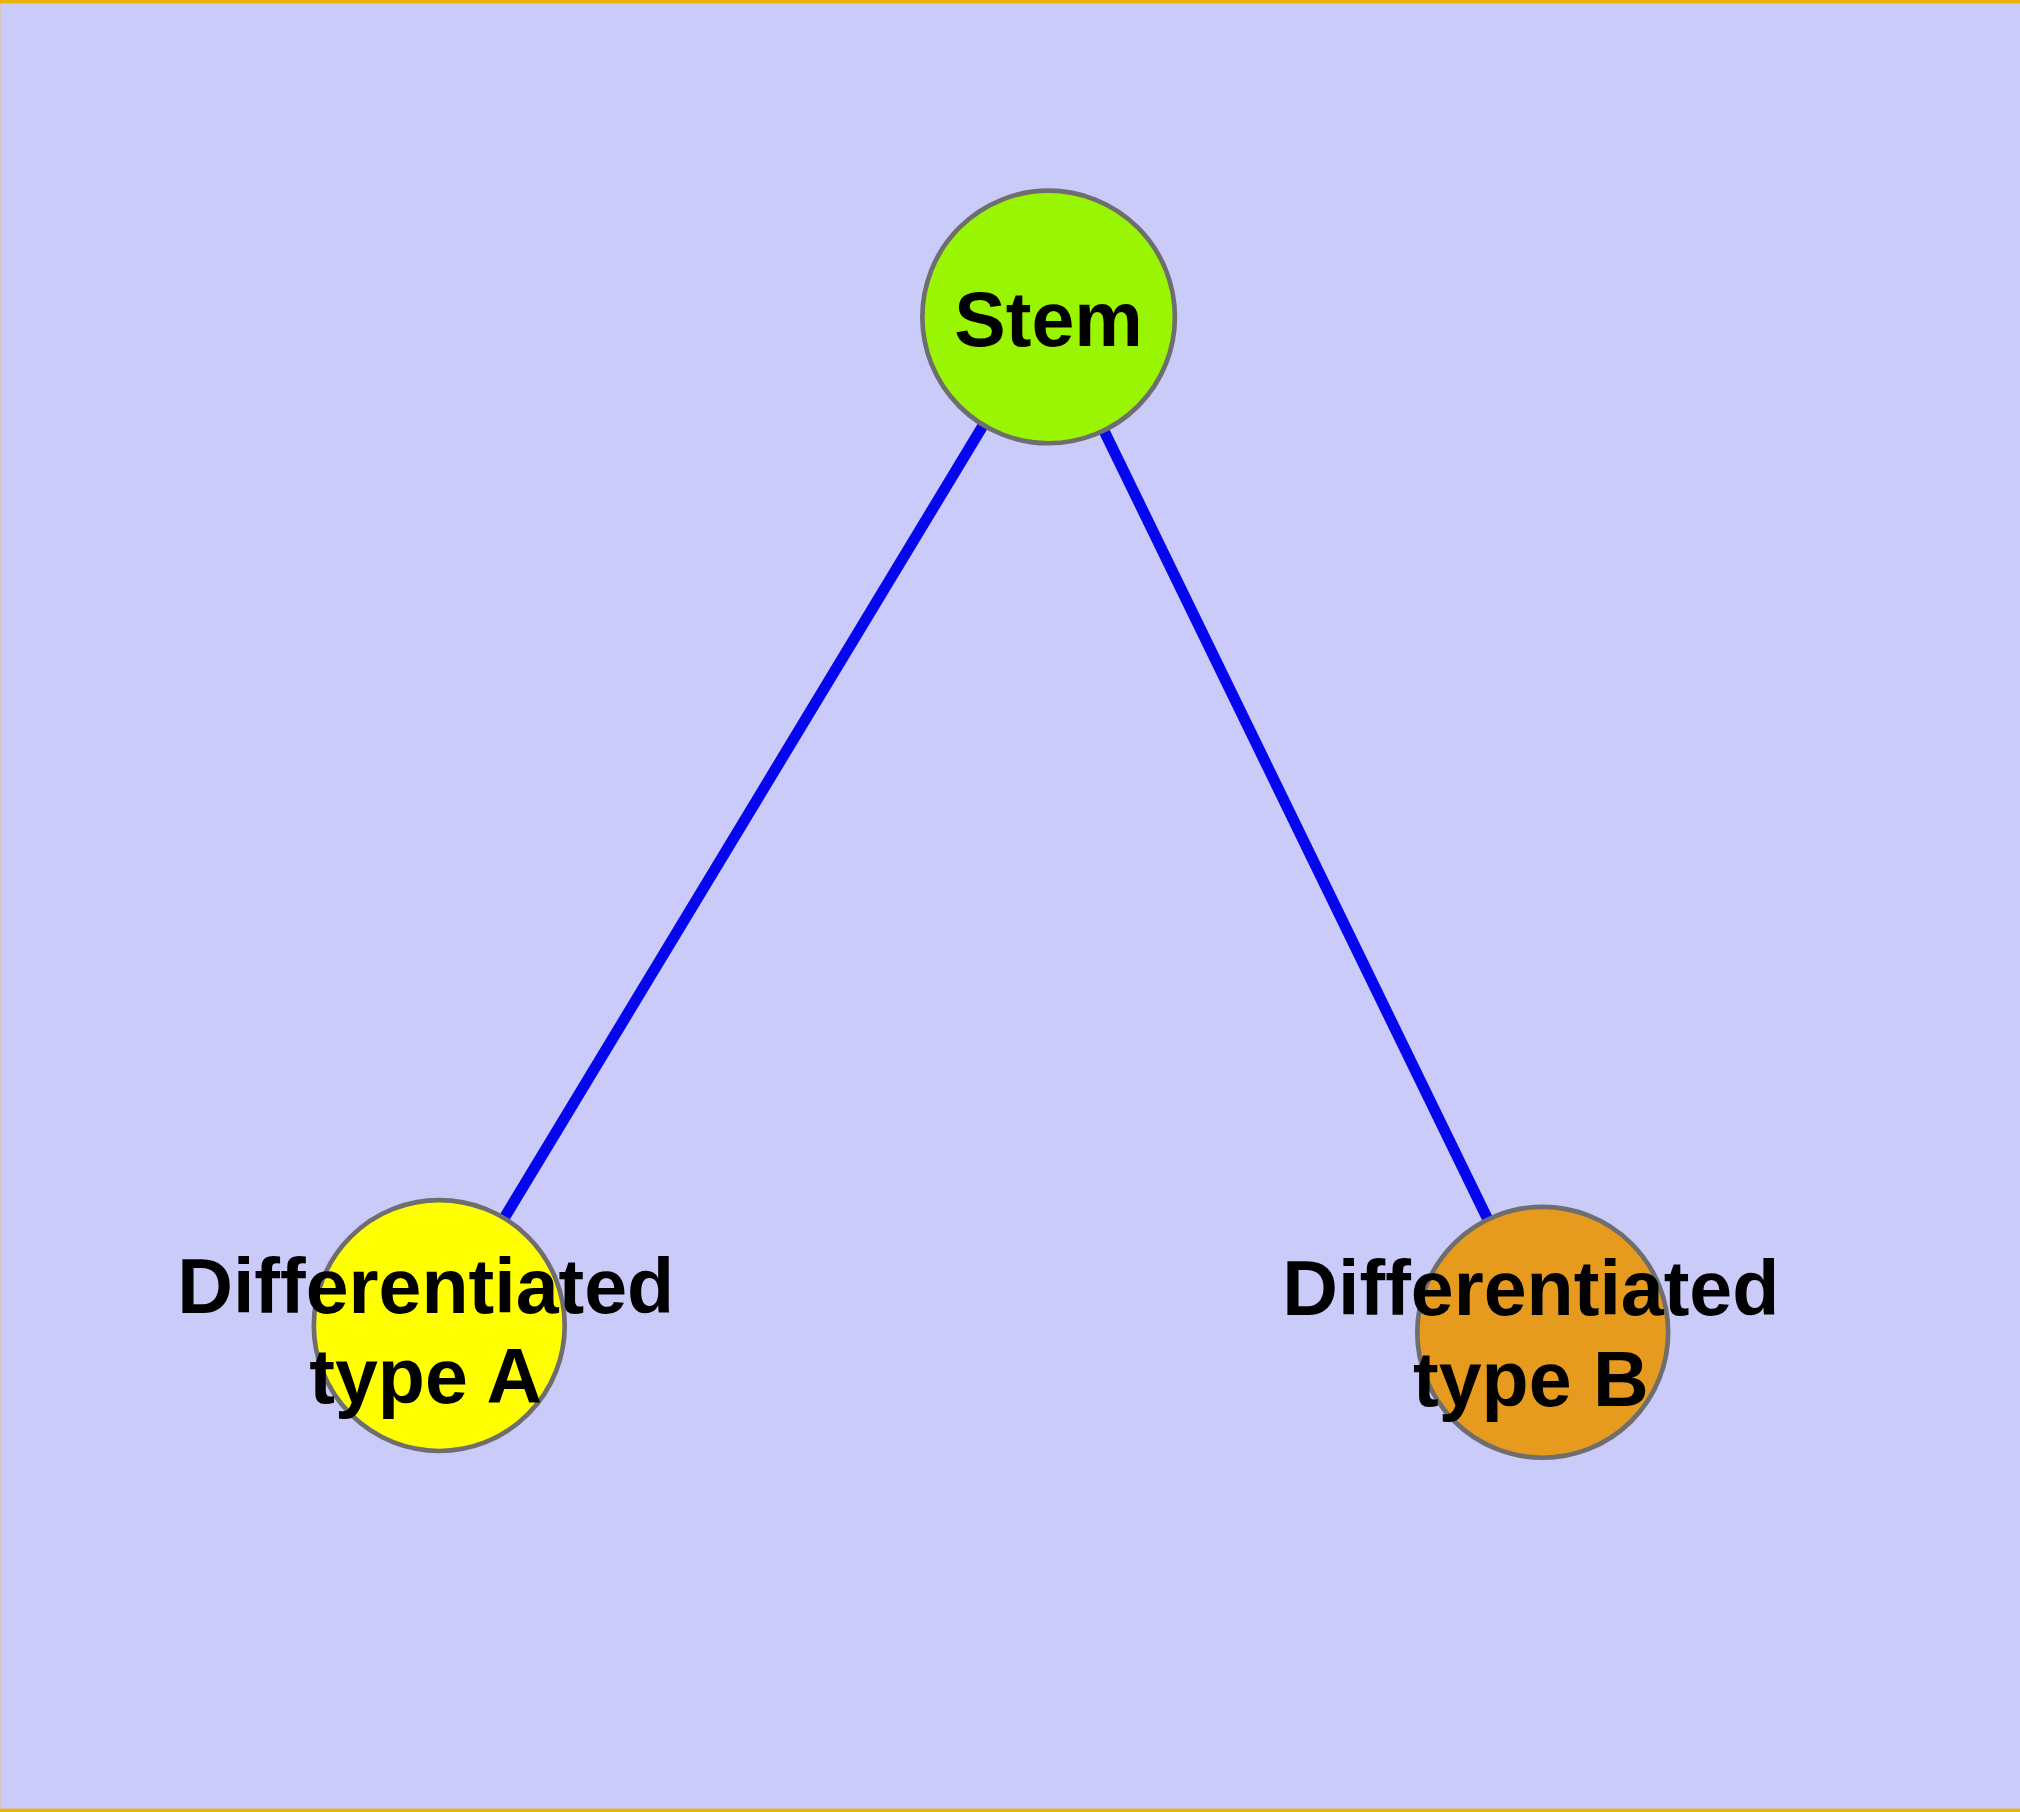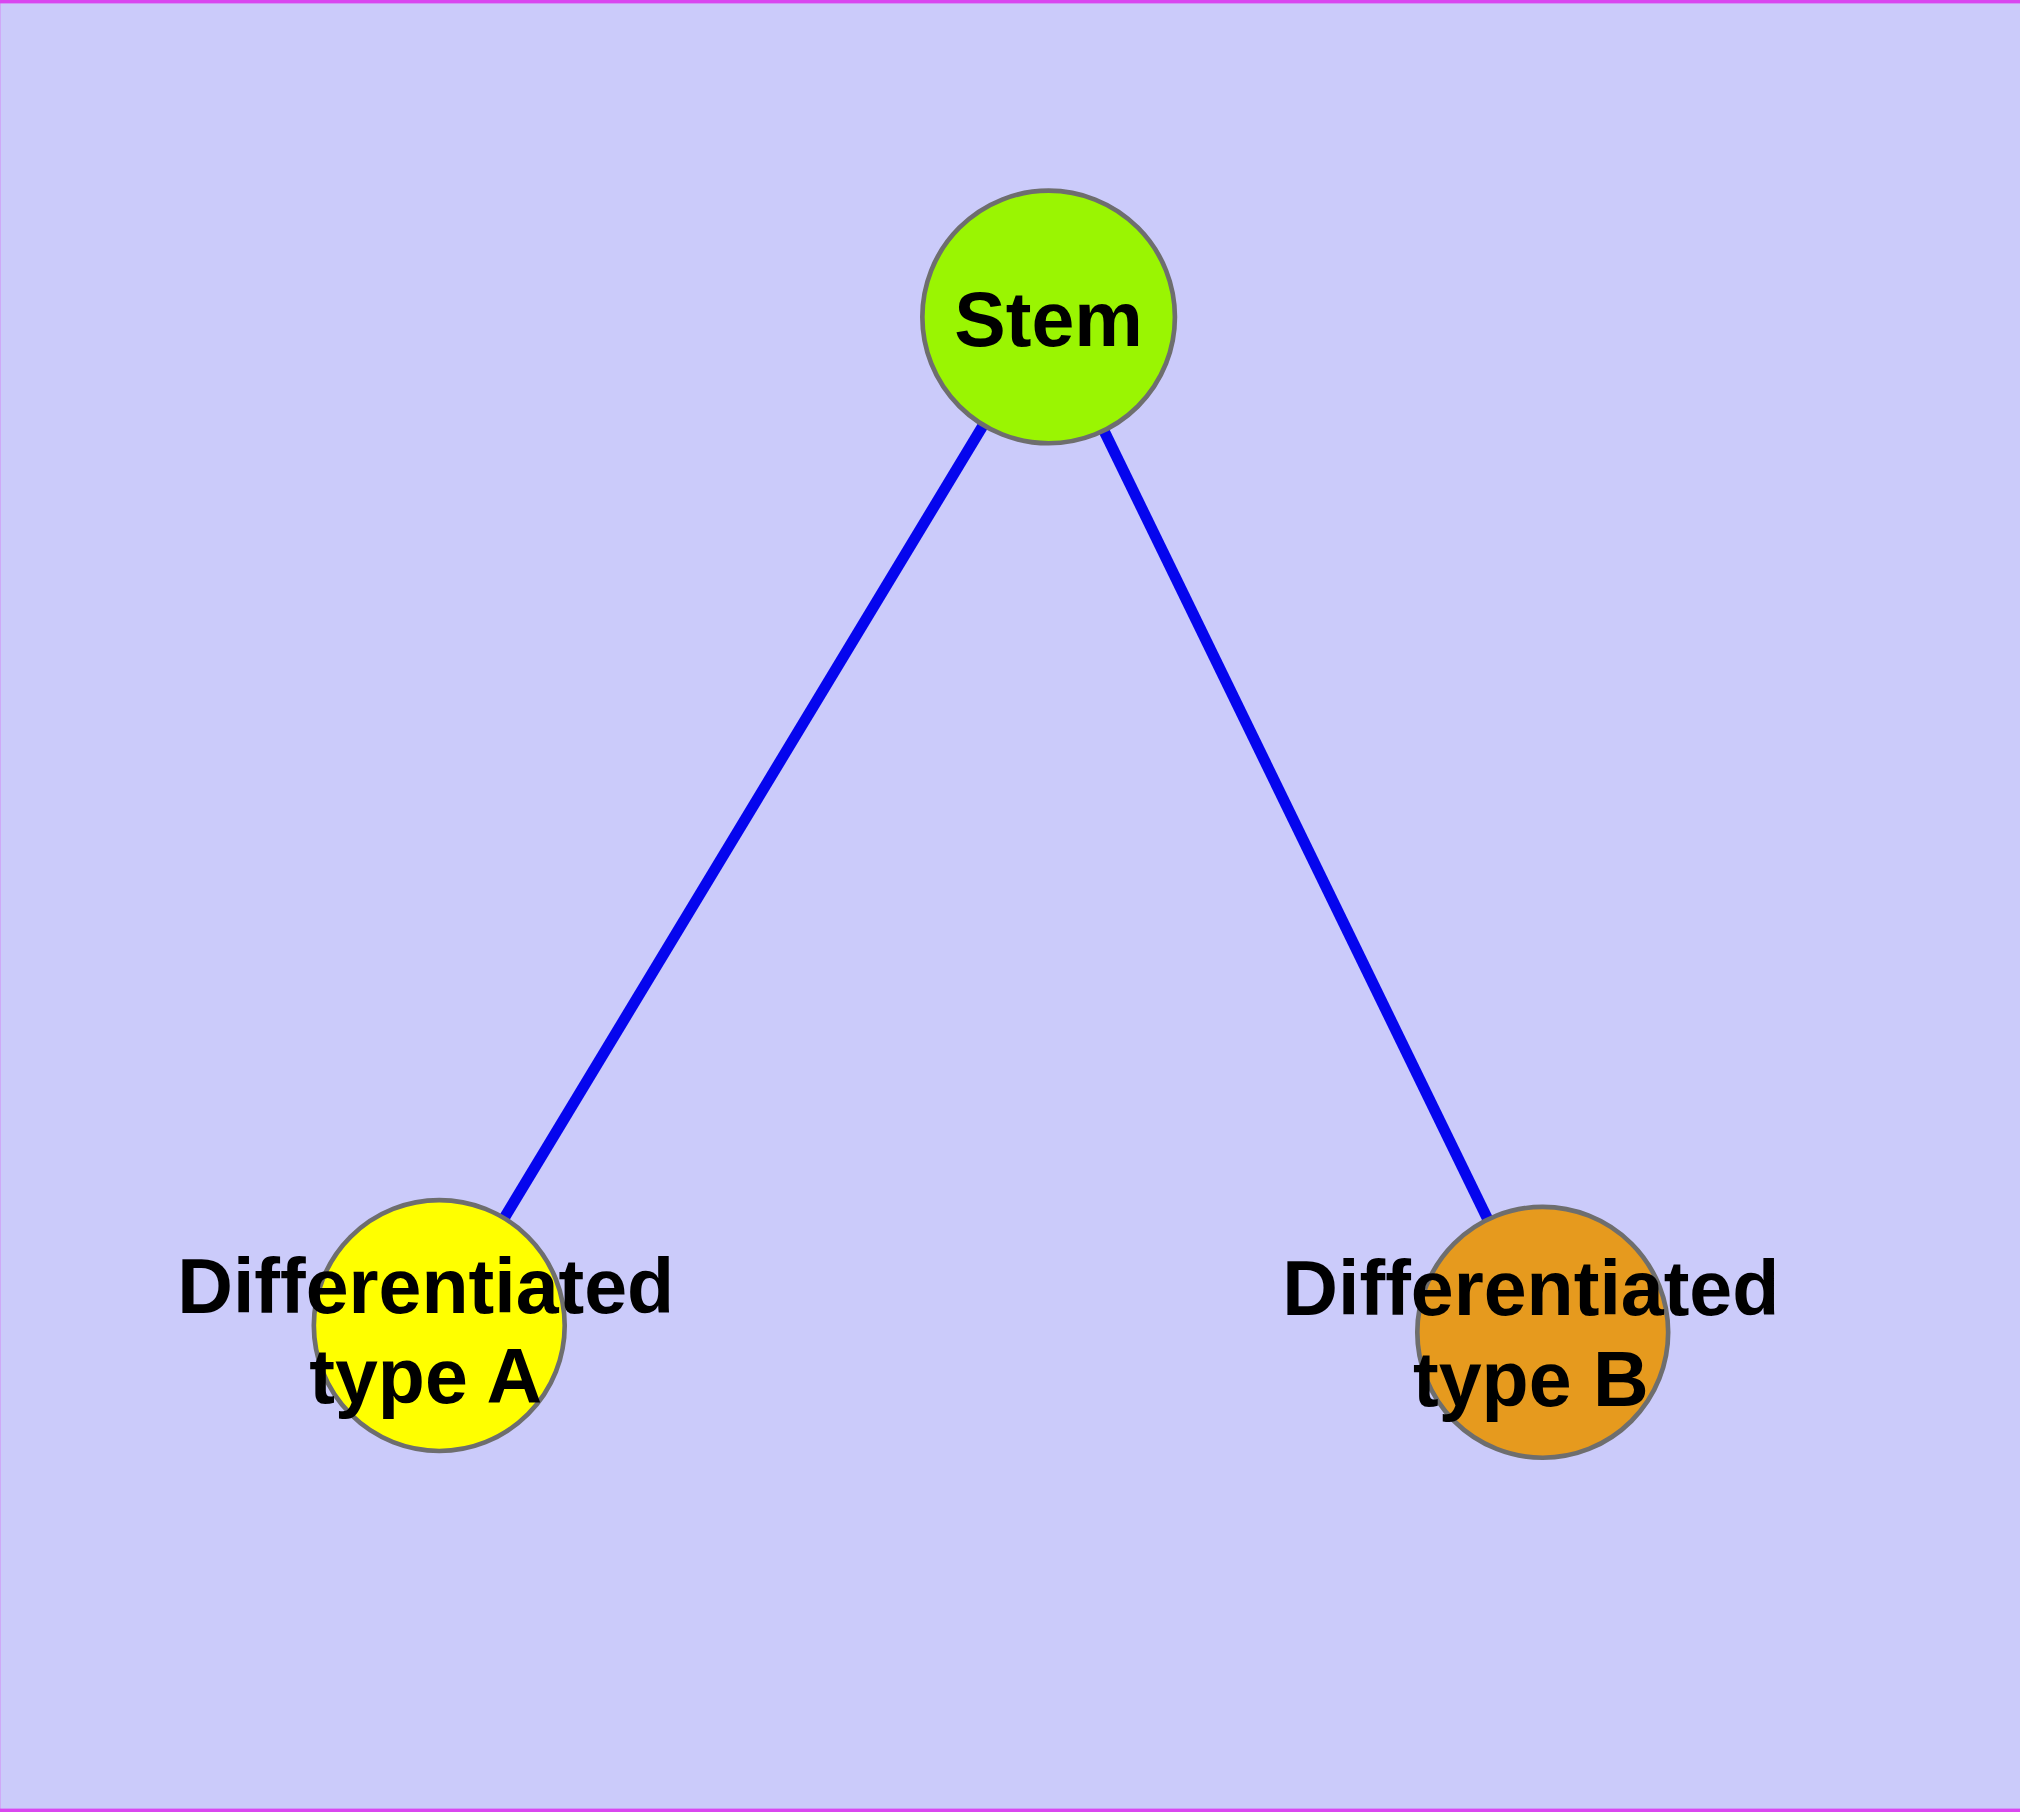--- a/index.html
+++ b/index.html
@@ -4,21 +4,21 @@
 <style>
   html, body {
     margin: 0;
     padding: 0;
     background: #ffffff;
   }
   .page {
     position: relative;
     width: 2021px;
     height: 1812px;
-    background: #d946ef;
+    background: #eab308;
     overflow: hidden;
     font-family: "Liberation Sans", sans-serif;
   }
   svg.graph {
     position: absolute;
     left: 0;
     top: 0;
     width: 2021px;
     height: 1812px;
     display: block;

